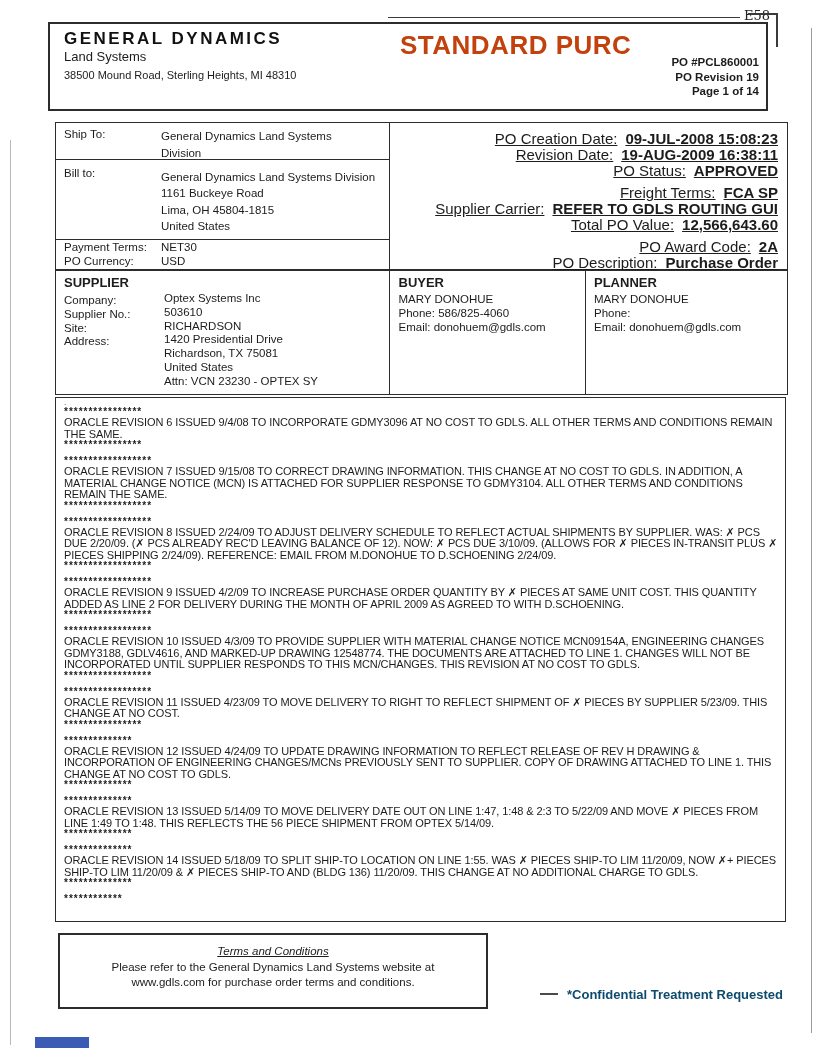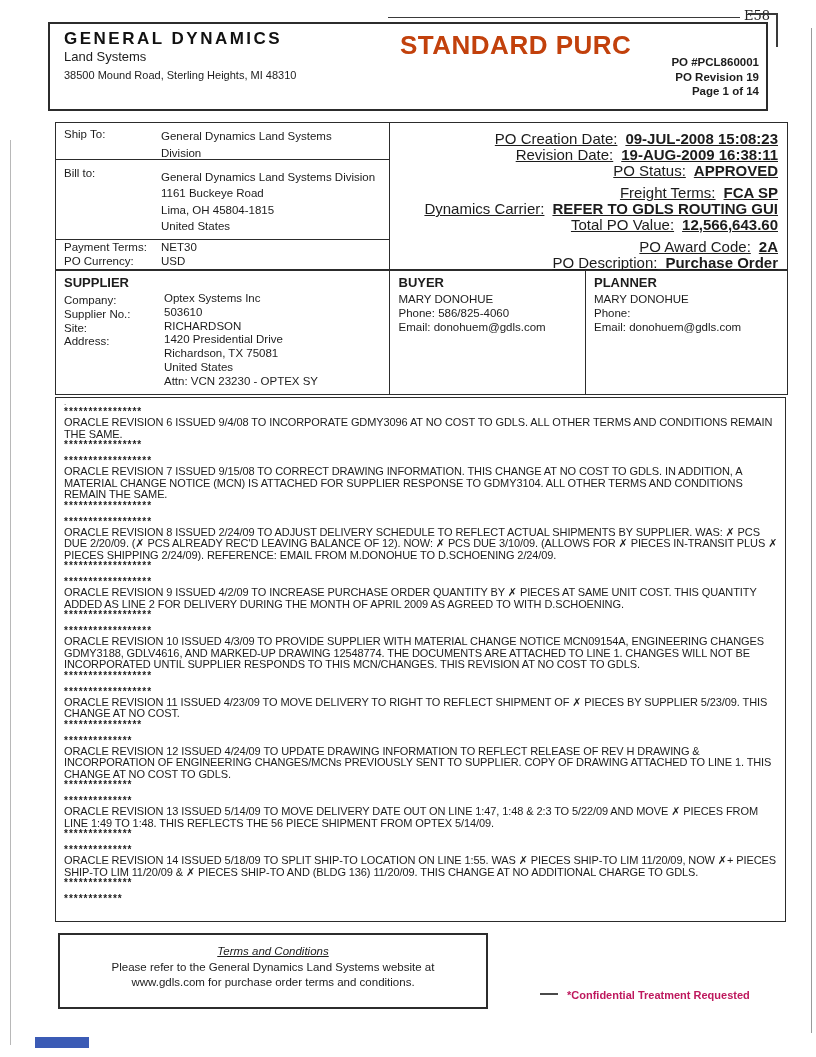--- a/index.html
+++ b/index.html
@@ -60,21 +60,21 @@
   .nblock{margin-bottom:6px;}
 
   
   .terms-box{position:absolute;left:58px;top:933px;width:430px;height:76px;border:2px solid #2c2c2c;
              text-align:center;padding-top:9px;box-sizing:border-box;font-size:11.5px;line-height:15.5px;}
   .terms-title{text-decoration:underline;font-style:italic;}
 
   
   .conf{position:absolute;left:540px;top:985px;white-space:nowrap;}
   .conf-dash{display:inline-block;width:18px;height:2px;background:#4a4a4a;vertical-align:4px;margin-right:9px;}
-  .conf-text{font-size:11px;font-weight:bold;color:#be185d;}
+  .conf-text{font-size:13px;font-weight:bold;color:#0c4a6e;}
 </style>
 </head>
 <body>
 
 <div class="page">
 
   <div class="e58-line"></div>
   <div class="e58">E58</div>
   <div class="bracket"></div>
   <div class="left-line"></div>
@@ -120,21 +120,21 @@
           <span class="pl">PO Currency:</span>
           <span class="pv">USD</span>
         </div>
       </div>
     </div>
     <div class="po-details">
       <div class="po-row"><span class="plbl">PO Creation Date:</span><span class="pval">09-JUL-2008 15:08:23</span></div>
       <div class="po-row"><span class="plbl">Revision Date:</span><span class="pval">19-AUG-2009 16:38:11</span></div>
       <div class="po-row"><span class="plbl">PO Status:</span><span class="pval">APPROVED</span></div>
       <div class="po-row mt"><span class="plbl">Freight Terms:</span><span class="pval">FCA SP</span></div>
-      <div class="po-row"><span class="plbl">Dynamics Carrier:</span><span class="pval">REFER TO GDLS ROUTING GUI</span></div>
+      <div class="po-row"><span class="plbl">Supplier Carrier:</span><span class="pval">REFER TO GDLS ROUTING GUI</span></div>
       <div class="po-row"><span class="plbl">Total PO Value:</span><span class="pval">12,566,643.60</span></div>
       <div class="po-row mt"><span class="plbl">PO Award Code:</span><span class="pval">2A</span></div>
       <div class="po-row"><span class="plbl">PO Description:</span><span class="pval">Purchase Order</span></div>
     </div>
   </div>
 
   <div class="sup-box">
     <div class="sup-cell">
       <div class="cell-h">SUPPLIER</div>
       <div class="sup-lbls">

